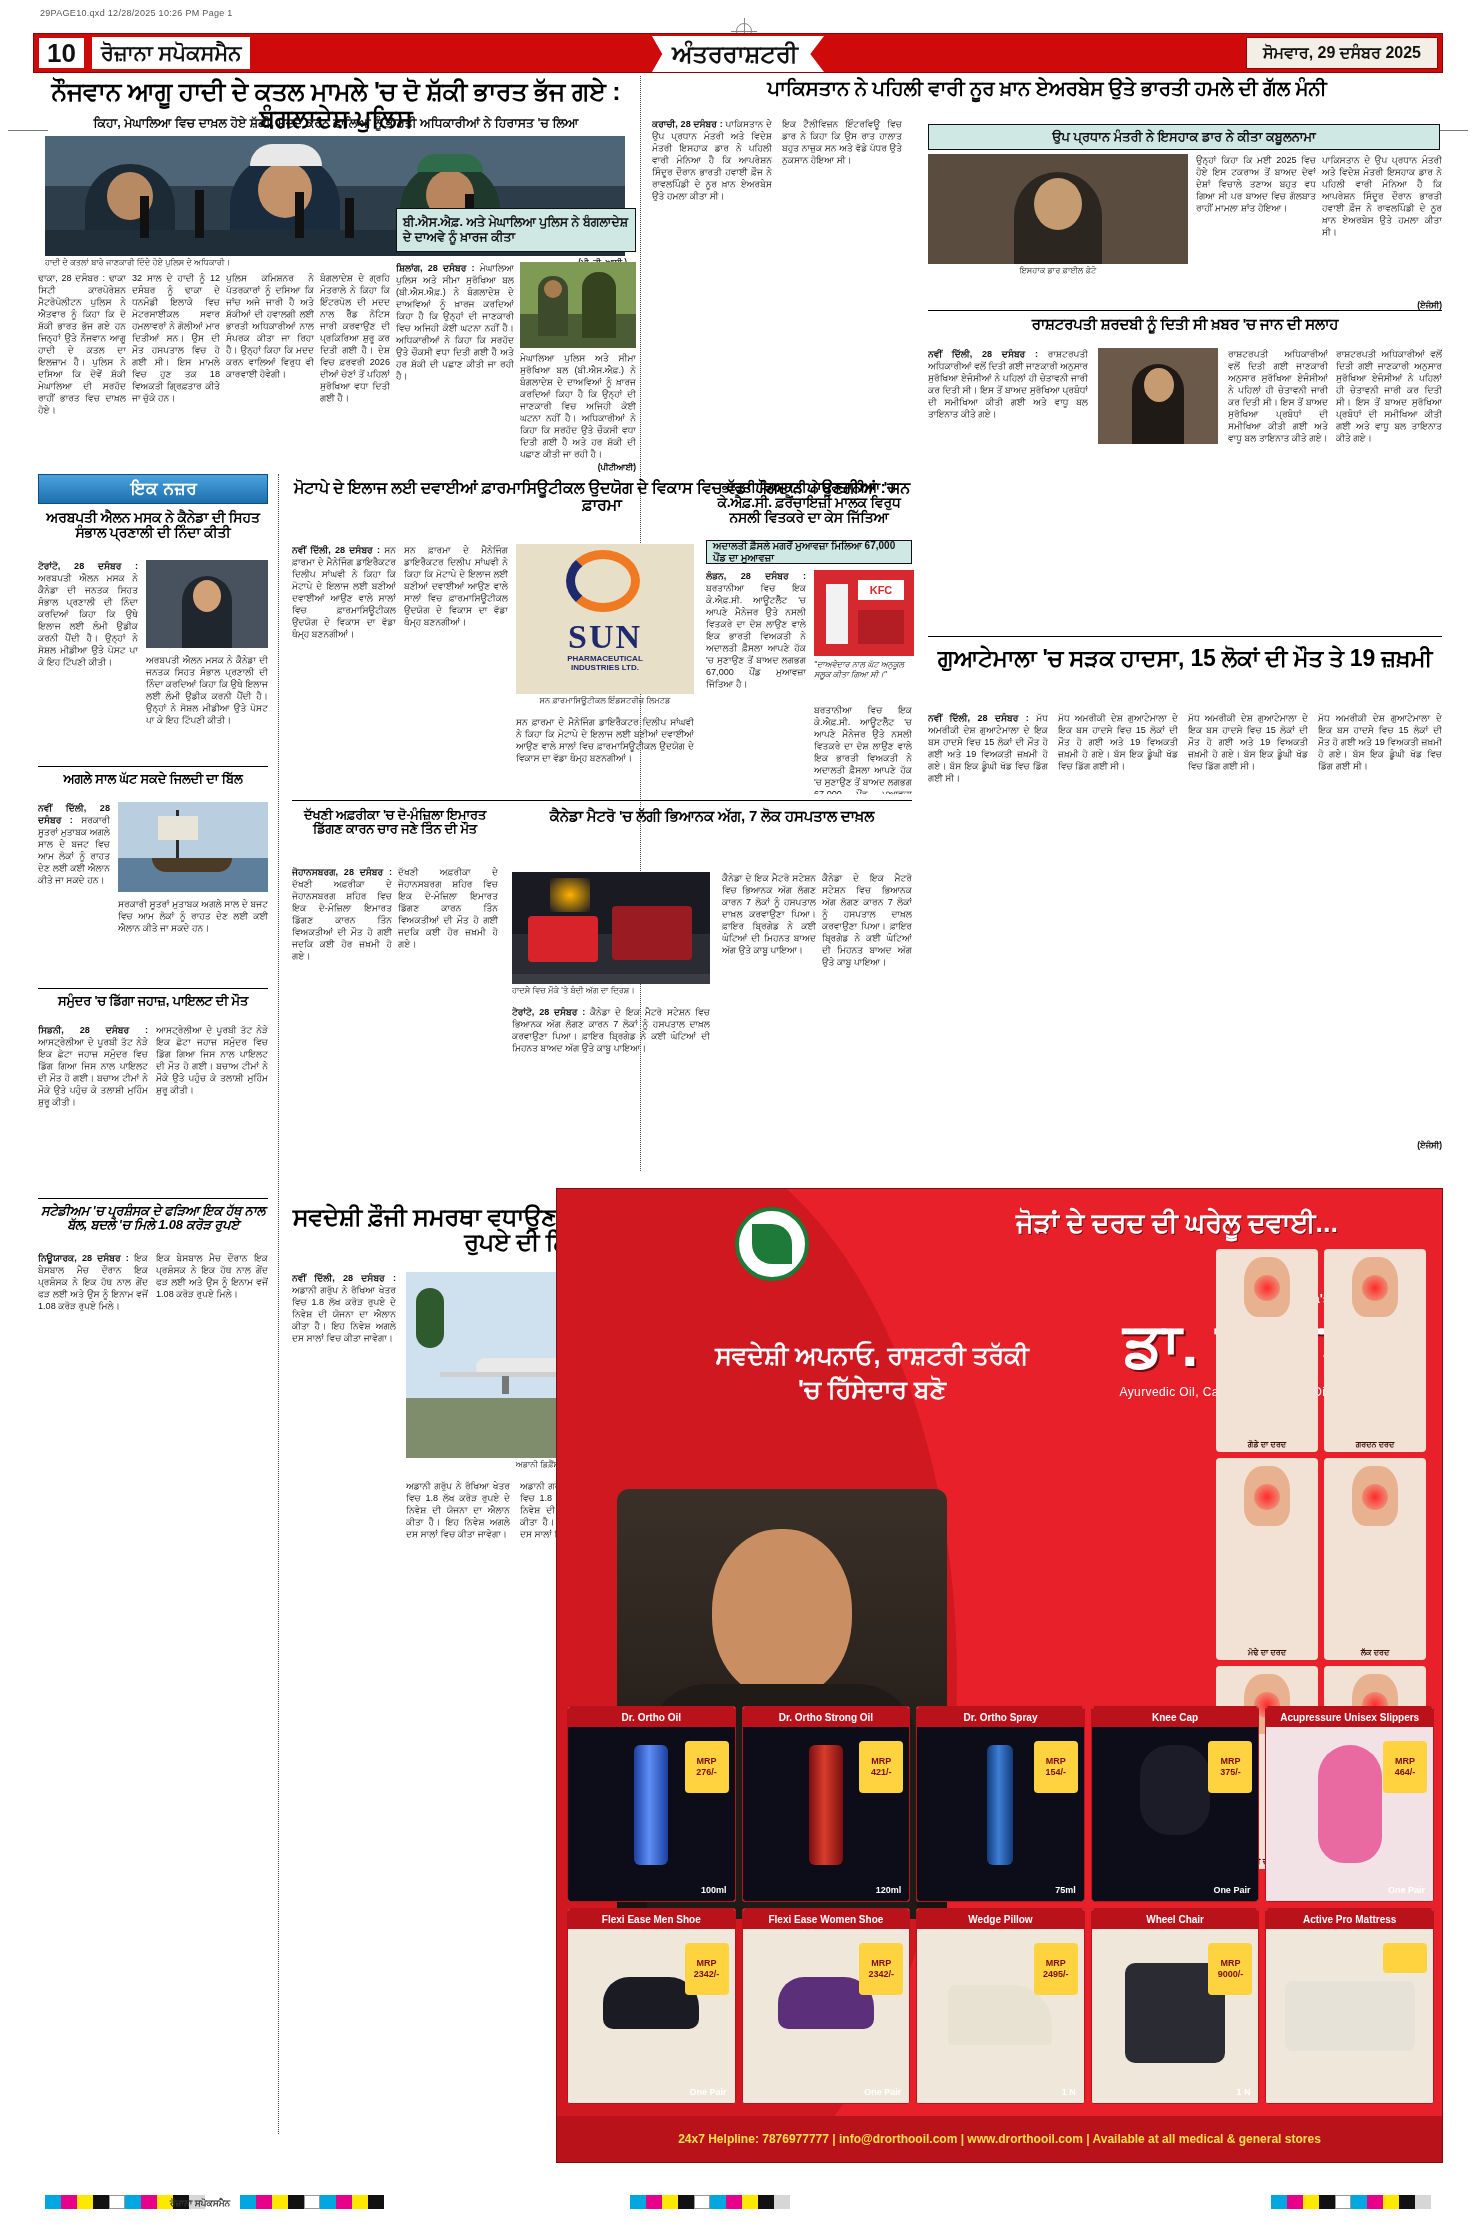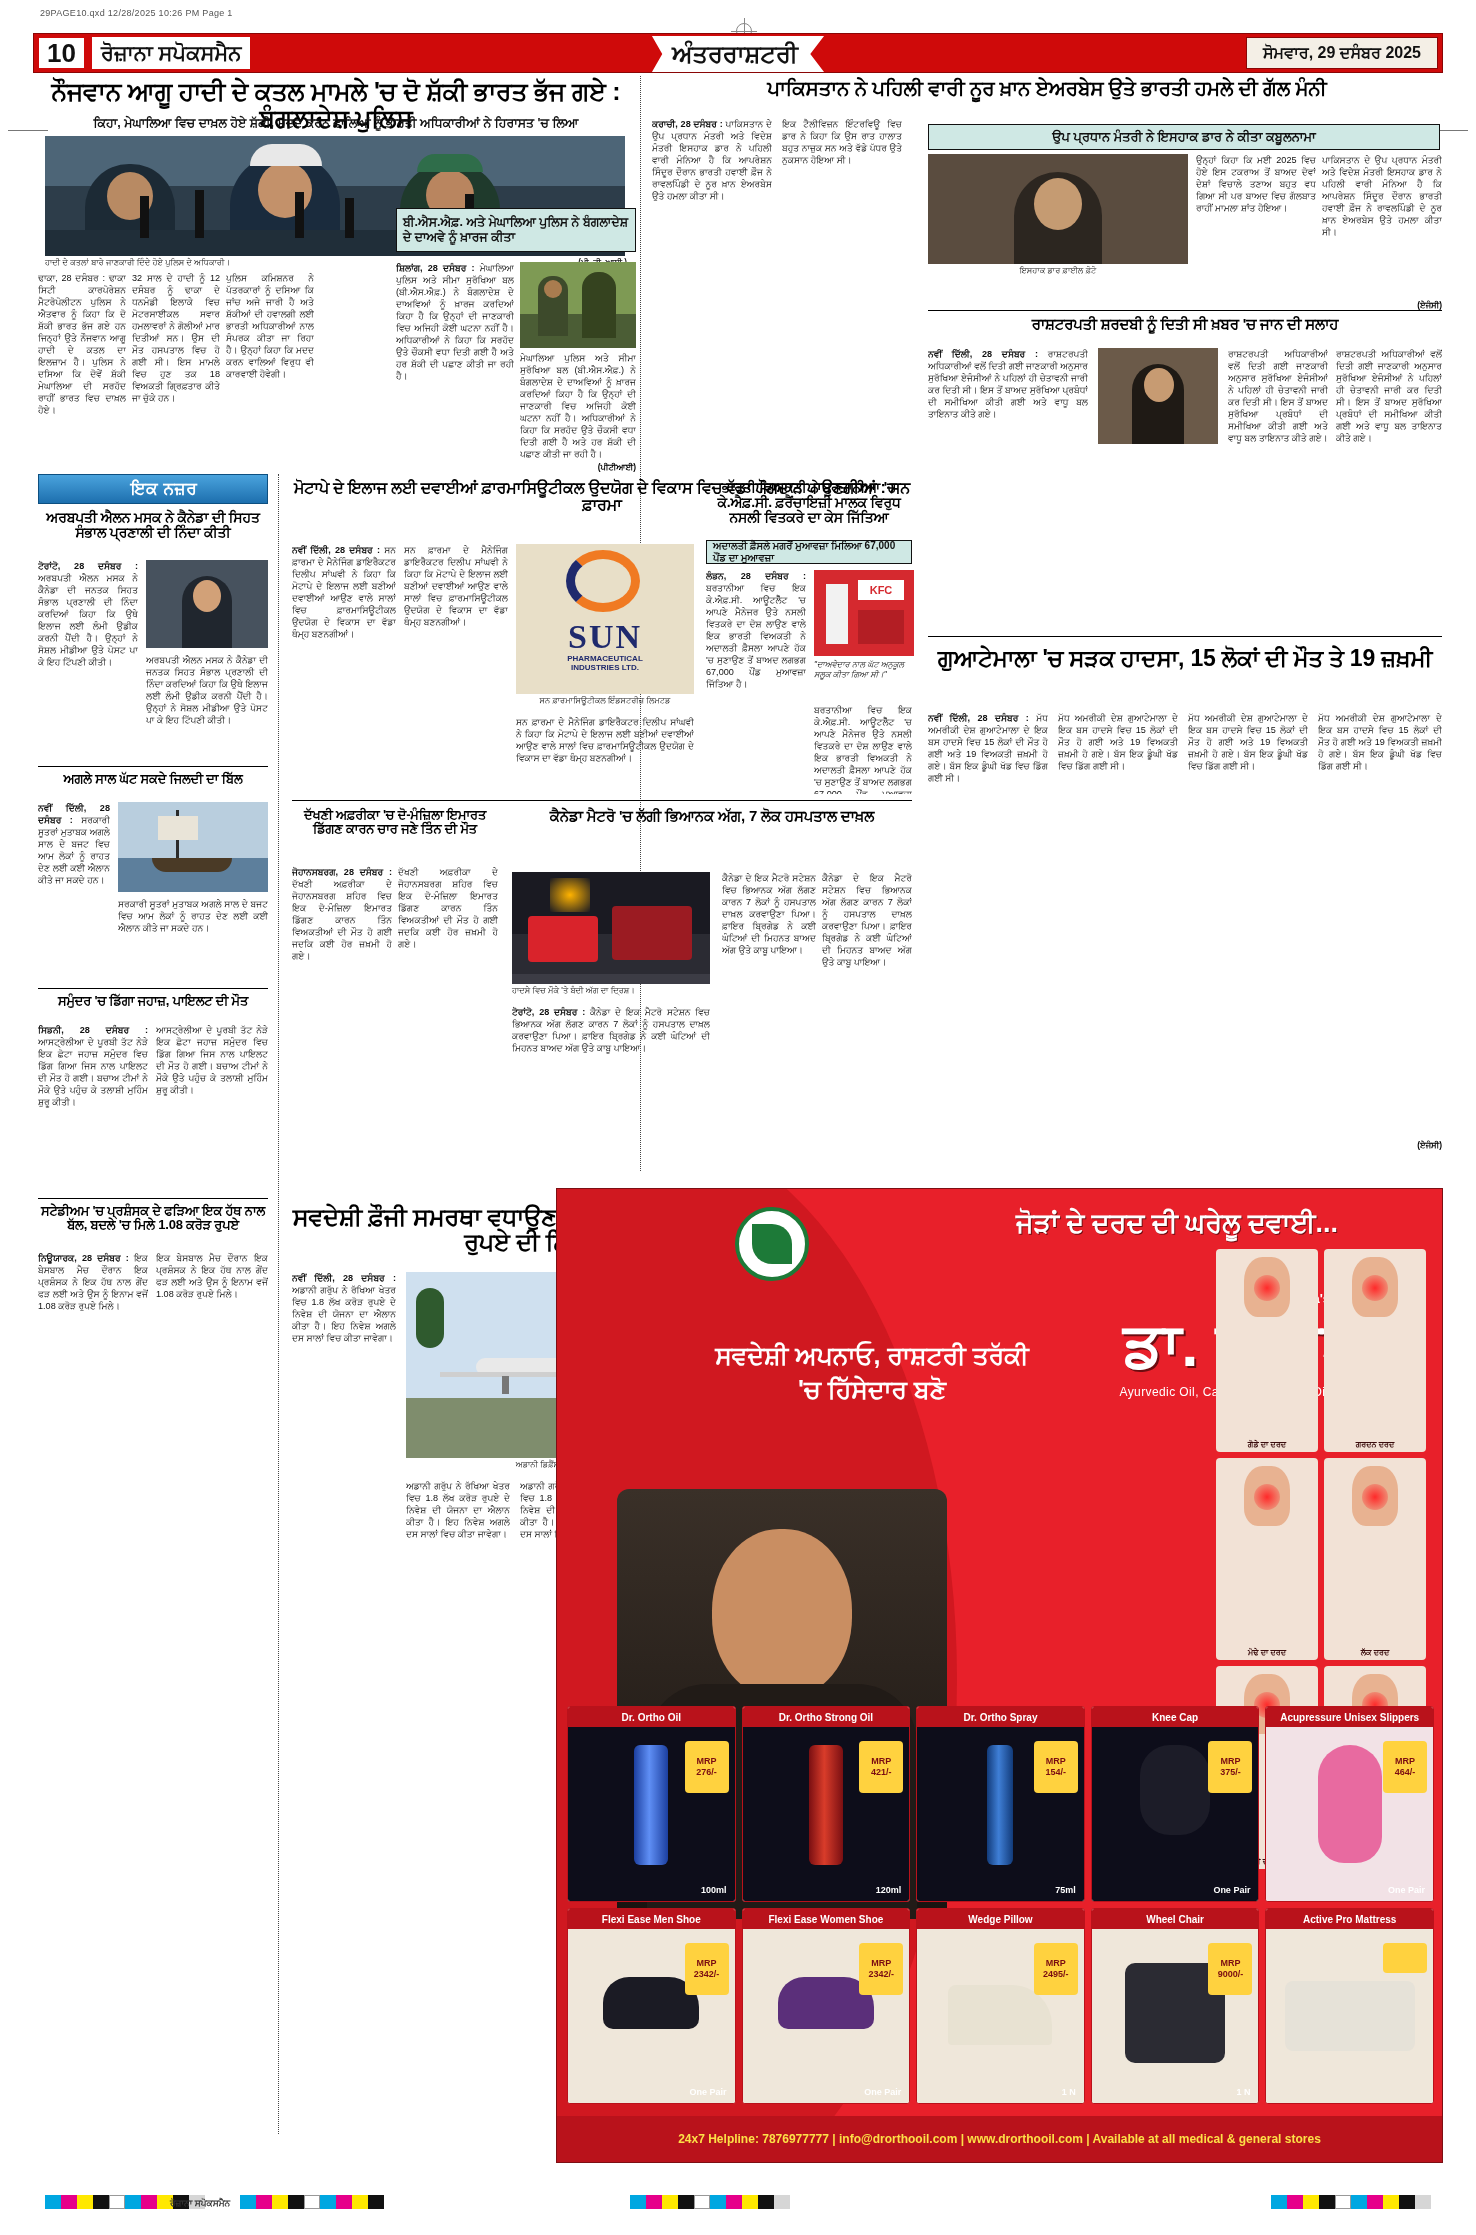--- a/index.html
+++ b/index.html
@@ -266,20 +266,23 @@
 
   <div class="abs body-col" style="left:38px; top:272px; width:88px; height:195px;">
       <p>ਢਾਕਾ, 28 ਦਸੰਬਰ : ਢਾਕਾ ਸਿਟੀ ਕਾਰਪੋਰੇਸ਼ਨ ਮੈਟਰੋਪੋਲੀਟਨ ਪੁਲਿਸ ਨੇ ਐਤਵਾਰ ਨੂੰ ਕਿਹਾ ਕਿ ਦੋ ਸ਼ੱਕੀ ਭਾਰਤ ਭੱਜ ਗਏ ਹਨ ਜਿਨ੍ਹਾਂ ਉਤੇ ਨੌਜਵਾਨ ਆਗੂ ਹਾਦੀ ਦੇ ਕਤਲ ਦਾ ਇਲਜ਼ਾਮ ਹੈ। ਪੁਲਿਸ ਨੇ ਦਸਿਆ ਕਿ ਦੋਵੇਂ ਸ਼ੱਕੀ ਮੇਘਾਲਿਆ ਦੀ ਸਰਹੱਦ ਰਾਹੀਂ ਭਾਰਤ ਵਿਚ ਦਾਖ਼ਲ ਹੋਏ।</p>
     </div>
   <div class="abs body-col" style="left:132px; top:272px; width:88px; height:195px;">
       <p>32 ਸਾਲ ਦੇ ਹਾਦੀ ਨੂੰ 12 ਦਸੰਬਰ ਨੂੰ ਢਾਕਾ ਦੇ ਧਨਮੰਡੀ ਇਲਾਕੇ ਵਿਚ ਮੋਟਰਸਾਈਕਲ ਸਵਾਰ ਹਮਲਾਵਰਾਂ ਨੇ ਗੋਲੀਆਂ ਮਾਰ ਦਿਤੀਆਂ ਸਨ। ਉਸ ਦੀ ਮੌਤ ਹਸਪਤਾਲ ਵਿਚ ਹੋ ਗਈ ਸੀ। ਇਸ ਮਾਮਲੇ ਵਿਚ ਹੁਣ ਤਕ 18 ਵਿਅਕਤੀ ਗ੍ਰਿਫ਼ਤਾਰ ਕੀਤੇ ਜਾ ਚੁੱਕੇ ਹਨ।</p>
     </div>
   <div class="abs body-col" style="left:226px; top:272px; width:88px; height:195px;">
       <p>ਪੁਲਿਸ ਕਮਿਸ਼ਨਰ ਨੇ ਪੱਤਰਕਾਰਾਂ ਨੂੰ ਦਸਿਆ ਕਿ ਜਾਂਚ ਅਜੇ ਜਾਰੀ ਹੈ ਅਤੇ ਸ਼ੱਕੀਆਂ ਦੀ ਹਵਾਲਗੀ ਲਈ ਭਾਰਤੀ ਅਧਿਕਾਰੀਆਂ ਨਾਲ ਸੰਪਰਕ ਕੀਤਾ ਜਾ ਰਿਹਾ ਹੈ। ਉਨ੍ਹਾਂ ਕਿਹਾ ਕਿ ਮਦਦ ਕਰਨ ਵਾਲਿਆਂ ਵਿਰੁਧ ਵੀ ਕਾਰਵਾਈ ਹੋਵੇਗੀ।</p>
     </div>
+  <div class="abs body-col" style="left:320px; top:272px; width:70px; height:195px;">
+      <p>ਬੰਗਲਾਦੇਸ਼ ਦੇ ਗ੍ਰਹਿ ਮੰਤਰਾਲੇ ਨੇ ਕਿਹਾ ਕਿ ਇੰਟਰਪੋਲ ਦੀ ਮਦਦ ਨਾਲ ਰੈੱਡ ਨੋਟਿਸ ਜਾਰੀ ਕਰਵਾਉਣ ਦੀ ਪ੍ਰਕਿਰਿਆ ਸ਼ੁਰੂ ਕਰ ਦਿਤੀ ਗਈ ਹੈ। ਦੇਸ਼ ਵਿਚ ਫ਼ਰਵਰੀ 2026 ਦੀਆਂ ਚੋਣਾਂ ਤੋਂ ਪਹਿਲਾਂ ਸੁਰੱਖਿਆ ਵਧਾ ਦਿਤੀ ਗਈ ਹੈ।</p>
+    </div>
 
   <div class="deckbox" style="left:396px; top:208px; width:240px; height:44px; font-size:12.5px;">ਬੀ.ਐਸ.ਐਫ਼. ਅਤੇ ਮੇਘਾਲਿਆ ਪੁਲਿਸ ਨੇ ਬੰਗਲਾਦੇਸ਼ ਦੇ ਦਾਅਵੇ ਨੂੰ ਖ਼ਾਰਜ ਕੀਤਾ</div>
 
   <div class="abs body-col" style="left:396px; top:262px; width:118px; height:205px;">
     <p><span class="dateline">ਸ਼ਿਲਾਂਗ, 28 ਦਸੰਬਰ :</span> <span>ਮੇਘਾਲਿਆ ਪੁਲਿਸ ਅਤੇ ਸੀਮਾ ਸੁਰੱਖਿਆ ਬਲ (ਬੀ.ਐਸ.ਐਫ਼.) ਨੇ ਬੰਗਲਾਦੇਸ਼ ਦੇ ਦਾਅਵਿਆਂ ਨੂੰ ਖ਼ਾਰਜ ਕਰਦਿਆਂ ਕਿਹਾ ਹੈ ਕਿ ਉਨ੍ਹਾਂ ਦੀ ਜਾਣਕਾਰੀ ਵਿਚ ਅਜਿਹੀ ਕੋਈ ਘਟਨਾ ਨਹੀਂ ਹੈ। ਅਧਿਕਾਰੀਆਂ ਨੇ ਕਿਹਾ ਕਿ ਸਰਹੱਦ ਉਤੇ ਚੌਕਸੀ ਵਧਾ ਦਿਤੀ ਗਈ ਹੈ ਅਤੇ ਹਰ ਸ਼ੱਕੀ ਦੀ ਪਛਾਣ ਕੀਤੀ ਜਾ ਰਹੀ ਹੈ।</span></p>
   </div>
   <div class="photo" style="left:520px; top:262px; width:116px; height:86px;
        background:linear-gradient(#7e9a54 0 60%, #4b5d35 60% 100%);">
     <div style="position:absolute;left:18px;top:14px;width:30px;height:60px;background:#3d4a2b;border-radius:14px 14px 0 0;"></div>
     <div style="position:absolute;left:24px;top:18px;width:18px;height:18px;background:#a97c4f;border-radius:50%;"></div>
@@ -368,21 +371,21 @@
   <div class="abs hl1" style="left:38px; top:994px; width:230px; font-size:13px; text-align:center;">ਸਮੁੰਦਰ 'ਚ ਡਿੱਗਾ ਜਹਾਜ਼, ਪਾਇਲਟ ਦੀ ਮੌਤ</div>
   <div class="abs body-col" style="left:38px; top:1024px; width:110px; height:168px;">
     <p><span class="dateline">ਸਿਡਨੀ, 28 ਦਸੰਬਰ :</span> <span>ਆਸਟ੍ਰੇਲੀਆ ਦੇ ਪੂਰਬੀ ਤੱਟ ਨੇੜੇ ਇਕ ਛੋਟਾ ਜਹਾਜ਼ ਸਮੁੰਦਰ ਵਿਚ ਡਿੱਗ ਗਿਆ ਜਿਸ ਨਾਲ ਪਾਇਲਟ ਦੀ ਮੌਤ ਹੋ ਗਈ। ਬਚਾਅ ਟੀਮਾਂ ਨੇ ਮੌਕੇ ਉਤੇ ਪਹੁੰਚ ਕੇ ਤਲਾਸ਼ੀ ਮੁਹਿੰਮ ਸ਼ੁਰੂ ਕੀਤੀ।</span></p>
   </div>
   <div class="abs body-col" style="left:156px; top:1024px; width:112px; height:168px;">
       <p>ਆਸਟ੍ਰੇਲੀਆ ਦੇ ਪੂਰਬੀ ਤੱਟ ਨੇੜੇ ਇਕ ਛੋਟਾ ਜਹਾਜ਼ ਸਮੁੰਦਰ ਵਿਚ ਡਿੱਗ ਗਿਆ ਜਿਸ ਨਾਲ ਪਾਇਲਟ ਦੀ ਮੌਤ ਹੋ ਗਈ। ਬਚਾਅ ਟੀਮਾਂ ਨੇ ਮੌਕੇ ਉਤੇ ਪਹੁੰਚ ਕੇ ਤਲਾਸ਼ੀ ਮੁਹਿੰਮ ਸ਼ੁਰੂ ਕੀਤੀ।</p>
     </div>
 
   <div class="rule-h" style="left:38px; top:1198px; width:230px;"></div>
 
-  <div class="abs hl1" style="left:38px; top:1204px; width:230px; font-size:13px; text-align:center;">ਸਟੇਡੀਅਮ 'ਚ ਪ੍ਰਸ਼ੰਸਕ ਦੇ ਫੜਿਆ ਇਕ ਹੱਥ ਨਾਲ ਬੱਲ, ਬਦਲੇ 'ਚ ਮਿਲੇ 1.08 ਕਰੋੜ ਰੁਪਏ</div>
+  <div class="abs hl1" style="left:38px; top:1204px; width:230px; font-size:13px; text-align:center;font-style:italic;">ਸਟੇਡੀਅਮ 'ਚ ਪ੍ਰਸ਼ੰਸਕ ਦੇ ਫੜਿਆ ਇਕ ਹੱਥ ਨਾਲ ਬੱਲ, ਬਦਲੇ 'ਚ ਮਿਲੇ 1.08 ਕਰੋੜ ਰੁਪਏ</div>
   <div class="abs body-col" style="left:38px; top:1252px; width:110px; height:880px;">
     <p><span class="dateline">ਨਿਊਯਾਰਕ, 28 ਦਸੰਬਰ :</span> <span>ਇਕ ਬੇਸਬਾਲ ਮੈਚ ਦੌਰਾਨ ਇਕ ਪ੍ਰਸ਼ੰਸਕ ਨੇ ਇਕ ਹੱਥ ਨਾਲ ਗੇਂਦ ਫੜ ਲਈ ਅਤੇ ਉਸ ਨੂੰ ਇਨਾਮ ਵਜੋਂ 1.08 ਕਰੋੜ ਰੁਪਏ ਮਿਲੇ।</span></p>
   </div>
   <div class="abs body-col" style="left:156px; top:1252px; width:112px; height:880px;">
       <p>ਇਕ ਬੇਸਬਾਲ ਮੈਚ ਦੌਰਾਨ ਇਕ ਪ੍ਰਸ਼ੰਸਕ ਨੇ ਇਕ ਹੱਥ ਨਾਲ ਗੇਂਦ ਫੜ ਲਈ ਅਤੇ ਉਸ ਨੂੰ ਇਨਾਮ ਵਜੋਂ 1.08 ਕਰੋੜ ਰੁਪਏ ਮਿਲੇ।</p>
     </div>
 
   <div class="rule-v" style="left:278px; top:474px; height:1660px; border-left:1px dotted #444; background:none; width:0;"></div>
 
   <div class="abs hl1" style="left:292px; top:480px; width:620px; font-size:16px; text-align:center;">ਮੋਟਾਪੇ ਦੇ ਇਲਾਜ ਲਈ ਦਵਾਈਆਂ ਫ਼ਾਰਮਾਸਿਊਟੀਕਲ ਉਦਯੋਗ ਦੇ ਵਿਕਾਸ ਵਿਚ ਵੱਡਾ ਯੋਗਦਾਨ ਪਾਉਣਗੀਆਂ : ਸਨ ਫ਼ਾਰਮਾ</div>

